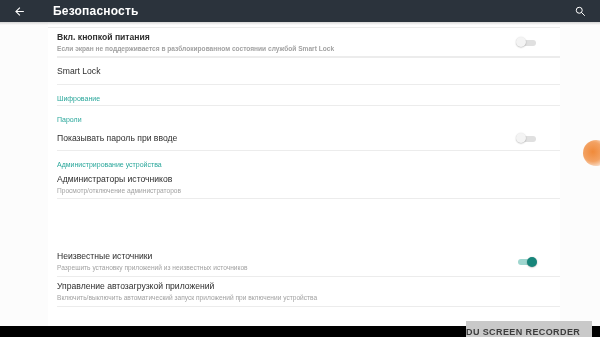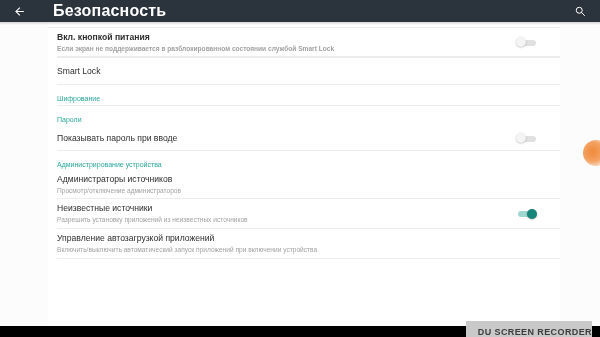--- a/index.html
+++ b/index.html
@@ -41,21 +41,21 @@
     height: 18px;
     display: flex;
     align-items: center;
     justify-content: center;
     flex: 0 0 auto;
     cursor: pointer;
   }
   .appbar-back svg { display: block; }
   .appbar-title {
     color: #ffffff;
-    font-size: 16px;
+    font-size: 12px;
     font-weight: bold;
     letter-spacing: .2px;
     margin-left: 25px;
     white-space: nowrap;
   }
   .appbar-spacer { flex: 1 1 auto; }
   .appbar-search {
     width: 18px;
     height: 18px;
     display: flex;
@@ -214,21 +214,21 @@
   }
   .watermark {
     position: absolute;
     left: 466px;
     top: 321px;
     width: 126px;
     height: 16px;
     background: #c9c9c9;
     display: flex;
     align-items: center;
-    justify-content: flex-end;
+    justify-content: flex-start;
     z-index: 9;
     overflow: hidden;
   }
   .watermark-text {
     font-size: 9px;
     font-weight: bold;
     letter-spacing: .4px;
     color: #3c3c3c;
     white-space: nowrap;
     transform: translateY(3px);
@@ -305,21 +305,21 @@
       <div class="section-head" style="margin-top:8px;">Администрирование устройства</div>
 
       <div class="row" style="min-height:27px;">
         <div class="row-texts">
           <div class="row-title">Администраторы источников</div>
           <div class="row-sub">Просмотр/отключение администраторов</div>
         </div>
       </div>
       <div class="divider"></div>
 
-      <div class="row" style="min-height:29px;">
+      <div class="row" style="min-height:29px;margin-top:48px;">
         <div class="row-texts">
           <div class="row-title">Неизвестные источники</div>
           <div class="row-sub">Разрешить установку приложений из неизвестных источников</div>
         </div>
         <div class="toggle on">
           <div class="track"></div>
           <div class="knob"></div>
         </div>
       </div>
       <div class="divider"></div>

